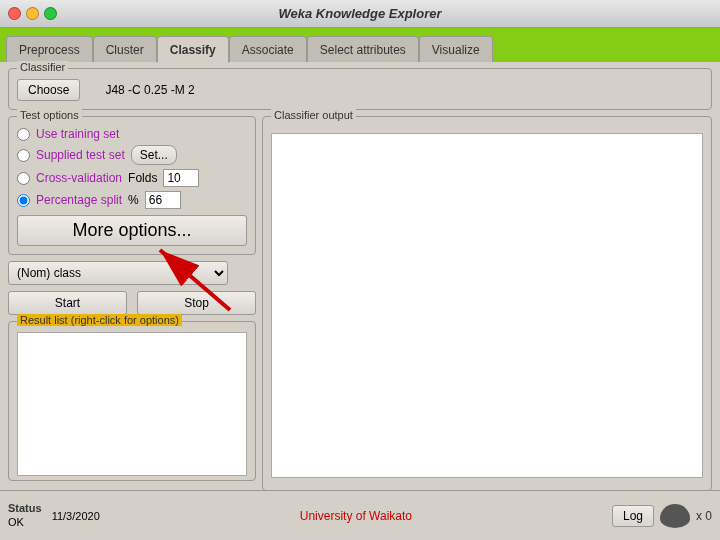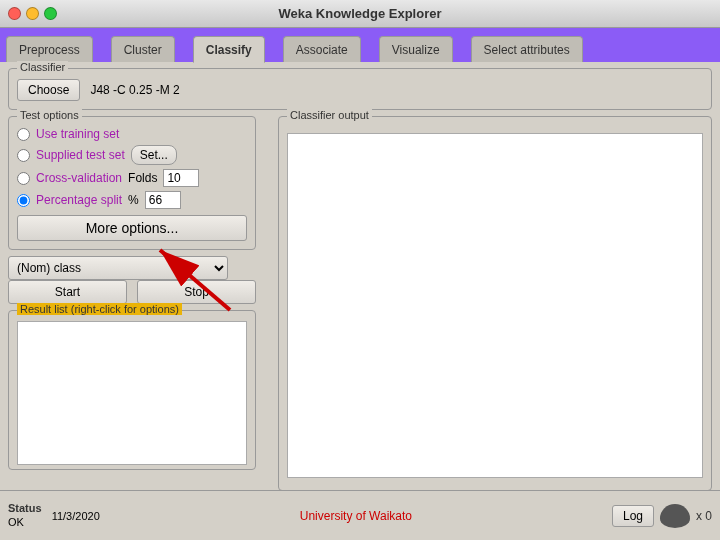--- a/index.html
+++ b/index.html
@@ -15,20 +15,21 @@
 
     
     .title-bar {
       background: linear-gradient(to bottom, #e8e8e8, #c8c8c8);
       height: 28px;
       display: flex;
       align-items: center;
       justify-content: center;
       border-bottom: 1px solid #999;
       position: relative;
+      font-style: italic;
     }
     .title-bar-buttons {
       position: absolute;
       left: 8px;
       display: flex;
       gap: 5px;
       align-items: center;
     }
     .tb-btn {
       width: 13px;
@@ -41,25 +42,25 @@
     .tb-min { background: #febc2e; }
     .tb-max { background: #28c840; }
     .title-text {
       font-size: 13px;
       font-weight: bold;
       color: #333;
     }
 
     
     .tab-bar {
-      background: #8b5cf6;
+      background: #84cc16;
       display: flex;
       align-items: flex-end;
       padding: 4px 6px 0;
-      gap: 18px;
+      gap: 0;
       height: 34px;
     }
     .tab {
       padding: 4px 12px;
       background: #c0bdb5;
       border: 1px solid #999;
       border-bottom: none;
       border-radius: 4px 4px 0 0;
       cursor: pointer;
       font-size: 12px;
@@ -96,40 +97,40 @@
       top: -8px;
       left: 8px;
       background: #d4d0c8;
       padding: 0 3px;
       font-size: 11px;
       color: #333;
     }
     .classifier-row {
       display: flex;
       align-items: center;
-      gap: 10px;
+      gap: 25px;
       margin-top: 4px;
     }
     .choose-btn {
       padding: 3px 10px;
       background: linear-gradient(to bottom, #f0ede8, #d8d5d0);
       border: 1px solid #999;
       border-radius: 3px;
       cursor: pointer;
       font-size: 12px;
     }
     .classifier-text {
       font-size: 12px;
       color: #000;
     }
 
     
     .two-col {
       display: flex;
-      gap: 22px;
+      gap: 6px;
     }
     .left-col {
       width: 248px;
       flex-shrink: 0;
     }
     .right-col {
       flex: 1;
     }
 
     
@@ -184,31 +185,31 @@
       font-size: 12px;
     }
     .more-options-btn {
       display: block;
       width: 100%;
       padding: 4px;
       background: linear-gradient(to bottom, #f0ede8, #d8d5d0);
       border: 1px solid #999;
       border-radius: 3px;
       cursor: pointer;
-      font-size: 14px;
+      font-size: 18px;
       text-align: center;
       margin-top: 6px;
     }
 
     
     .class-row {
       display: flex;
       align-items: center;
       gap: 4px;
-      margin-bottom: 0;
+      margin-bottom: 6px;
     }
     .class-select {
       width: 220px;
       border: 1px solid #999;
       background: linear-gradient(to bottom, #f0ede8, #d8d5d0);
       padding: 3px 4px;
       font-size: 12px;
       border-radius: 3px;
       cursor: pointer;
     }
@@ -367,24 +368,24 @@
   <div class="tab">
     <span>Cluster</span>
   </div>
   <div class="tab active">
     <span>Classify</span>
   </div>
   <div class="tab">
     <span>Associate</span>
   </div>
   <div class="tab">
+    <span>Select attributes</span>
+  </div>
+  <div class="tab">
     <span>Visualize</span>
-  </div>
-  <div class="tab">
-    <span>Select attributes</span>
   </div>
 </div>
 
 <div class="main-content">
 
   <div class="section-box">
     <span class="section-label">Classifier</span>
     <div class="classifier-row">
       <button class="choose-btn">Choose</button>
       <span class="classifier-text">J48 -C 0.25 -M 2</span>

